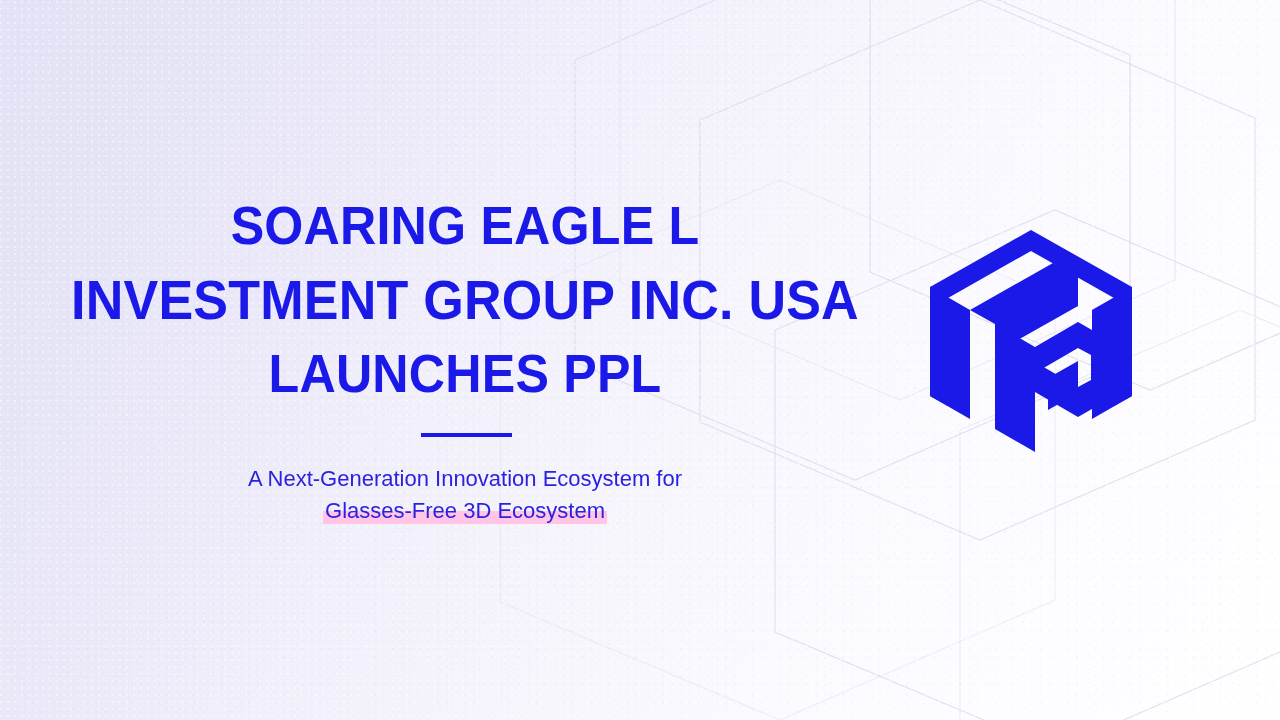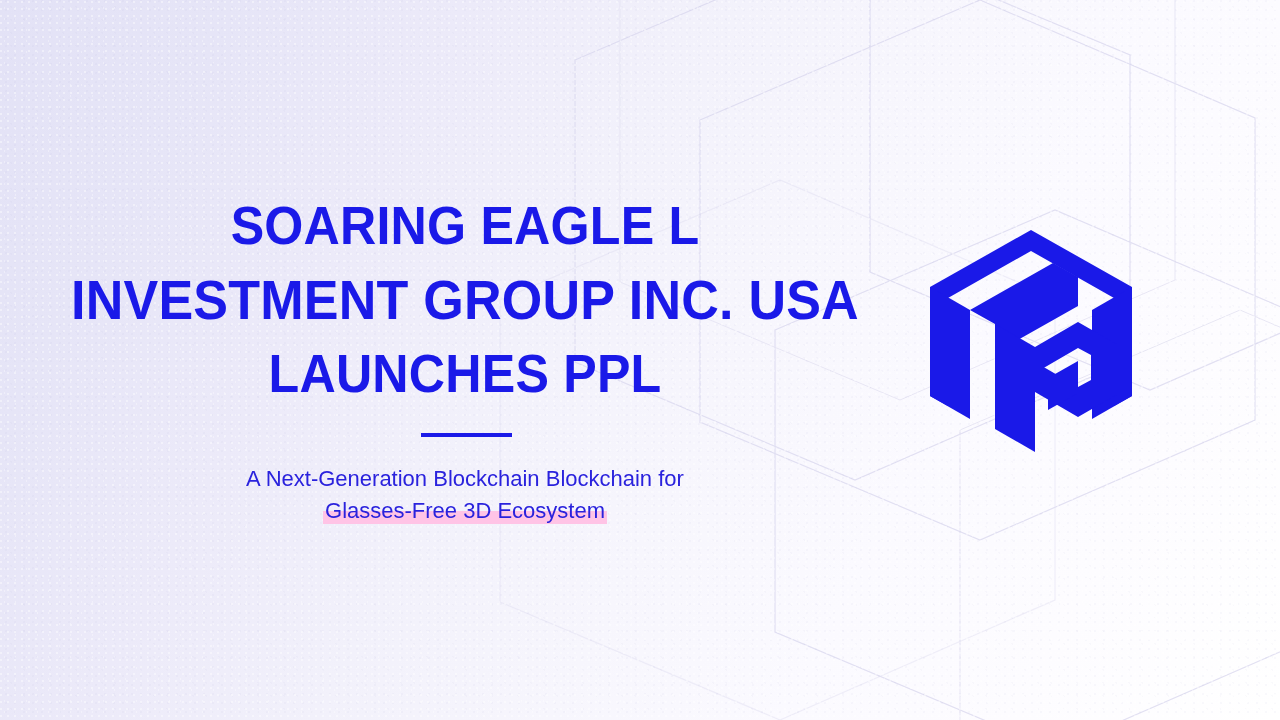--- a/index.html
+++ b/index.html
@@ -153,21 +153,21 @@
   <div id="noise"></div>
 
   <div id="content">
 
     <div class="headline" id="headline-1">SOARING EAGLE L</div>
     <div class="headline" id="headline-2">INVESTMENT GROUP INC. USA</div>
     <div class="headline" id="headline-3">LAUNCHES PPL</div>
 
     <div id="divider"></div>
 
-    <div class="subtitle" id="subtitle-1">A Next-Generation Blockchain Blockchain for</div>
+    <div class="subtitle" id="subtitle-1">A Next-Generation Innovation Ecosystem for</div>
     <div class="subtitle" id="subtitle-2">
       <span class="hl-wrap">Glasses-Free 3D Ecosystem</span>
     </div>
 
     <div id="logo">
       <svg viewBox="0 0 206 226" xmlns="http://www.w3.org/2000/svg">
         <g fill="#1a19e8">
 
           <path d="M 103 2 L 204 59 L 204 168 L 186 178 L 186 70 L 103 23 Z"></path>
           <path d="M 103 2 L 2 59 L 2 168 L 20 178 L 20 70 L 103 23 Z"></path>

